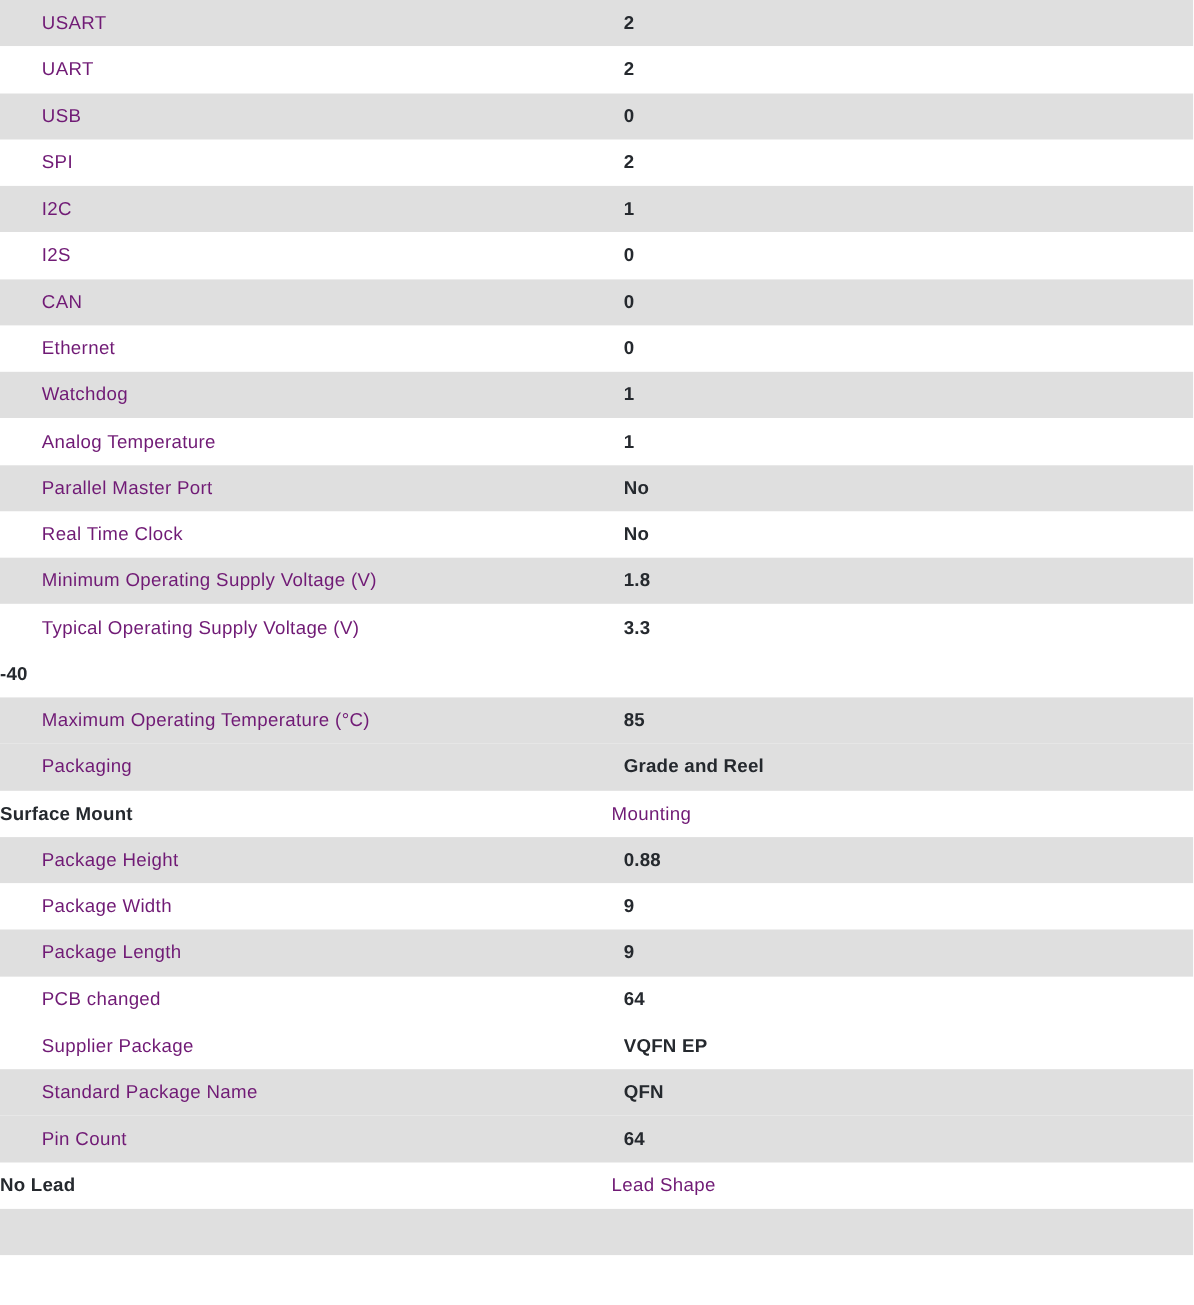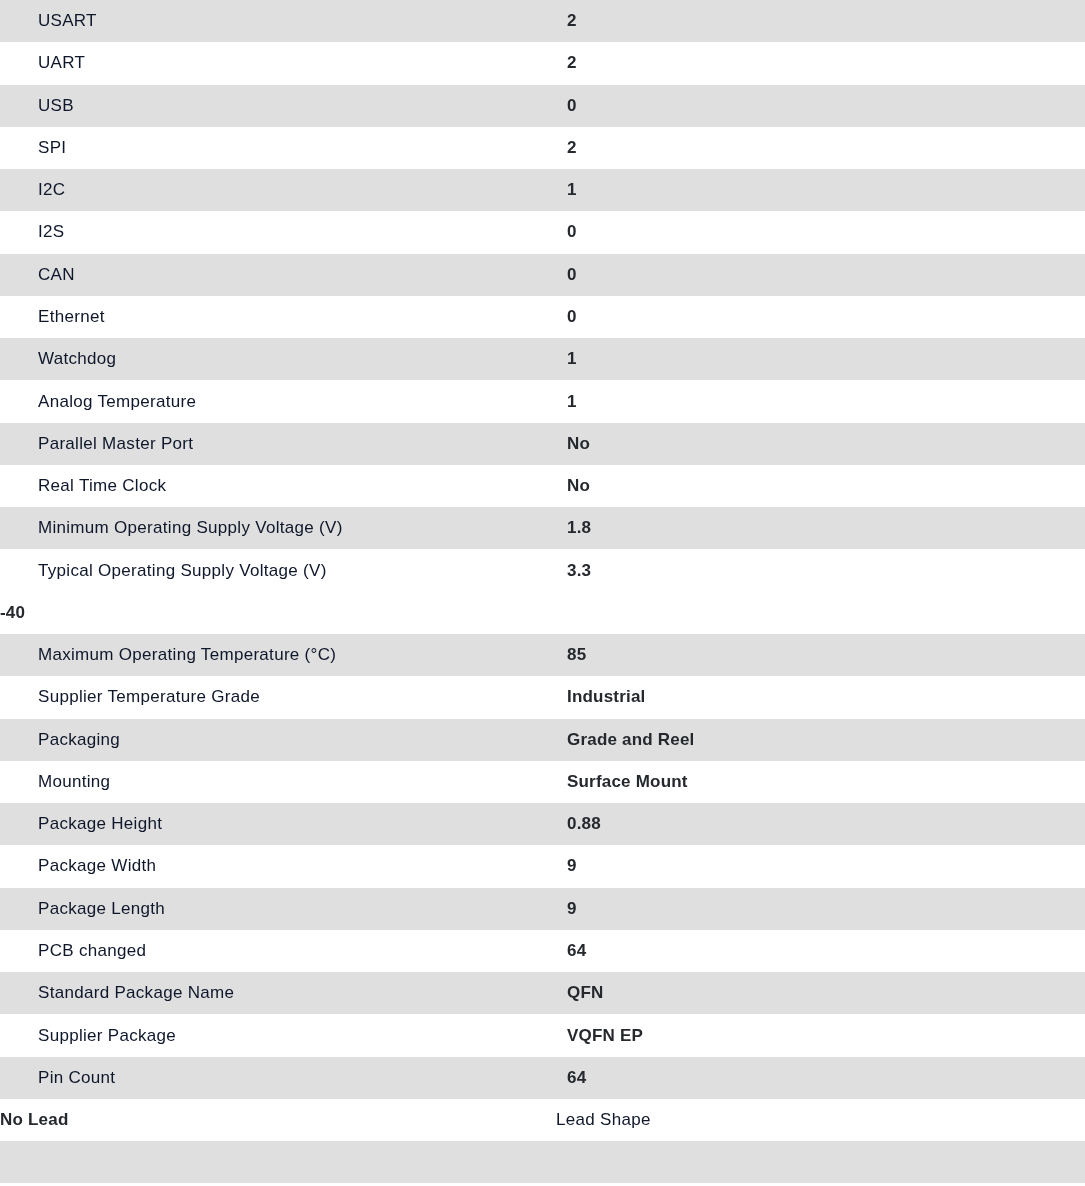--- a/index.html
+++ b/index.html
@@ -28,21 +28,21 @@
   }
   .cell {
     white-space: nowrap;
     overflow: hidden;
   }
   .cell.label {
     flex: 0 0 529px;
     padding-left: 38px;
     font-size: 17px;
     letter-spacing: 0.3px;
-    color: #0f172a;
+    color: #701a75;
   }
   .cell.value {
     flex: 1 1 auto;
     font-size: 17px;
     font-weight: bold;
     letter-spacing: 0.2px;
     color: #25292e;
   }
 </style>
 </head>
@@ -122,33 +122,29 @@
 
   <div class="row">
     <div class="cell value">-40</div>
   </div>
 
   <div class="row alt">
     <div class="cell label">Maximum Operating Temperature (°C)</div>
     <div class="cell value">85</div>
   </div>
 
-  <div class="row">
-    <div class="cell label">Supplier Temperature Grade</div>
-    <div class="cell value">Industrial</div>
-  </div>
 
   <div class="row alt">
     <div class="cell label">Packaging</div>
     <div class="cell value">Grade and Reel</div>
   </div>
 
   <div class="row">
+    <div class="cell value">Surface Mount</div>
     <div class="cell label">Mounting</div>
-    <div class="cell value">Surface Mount</div>
   </div>
 
   <div class="row alt">
     <div class="cell label">Package Height</div>
     <div class="cell value">0.88</div>
   </div>
 
   <div class="row">
     <div class="cell label">Package Width</div>
     <div class="cell value">9</div>
@@ -157,28 +153,28 @@
   <div class="row alt">
     <div class="cell label">Package Length</div>
     <div class="cell value">9</div>
   </div>
 
   <div class="row">
     <div class="cell label">PCB changed</div>
     <div class="cell value">64</div>
   </div>
 
+  <div class="row">
+    <div class="cell label">Supplier Package</div>
+    <div class="cell value">VQFN EP</div>
+  </div>
+
   <div class="row alt">
     <div class="cell label">Standard Package Name</div>
     <div class="cell value">QFN</div>
-  </div>
-
-  <div class="row">
-    <div class="cell label">Supplier Package</div>
-    <div class="cell value">VQFN EP</div>
   </div>
 
   <div class="row alt">
     <div class="cell label">Pin Count</div>
     <div class="cell value">64</div>
   </div>
 
   <div class="row">
     <div class="cell value">No Lead</div>
     <div class="cell label">Lead Shape</div>

